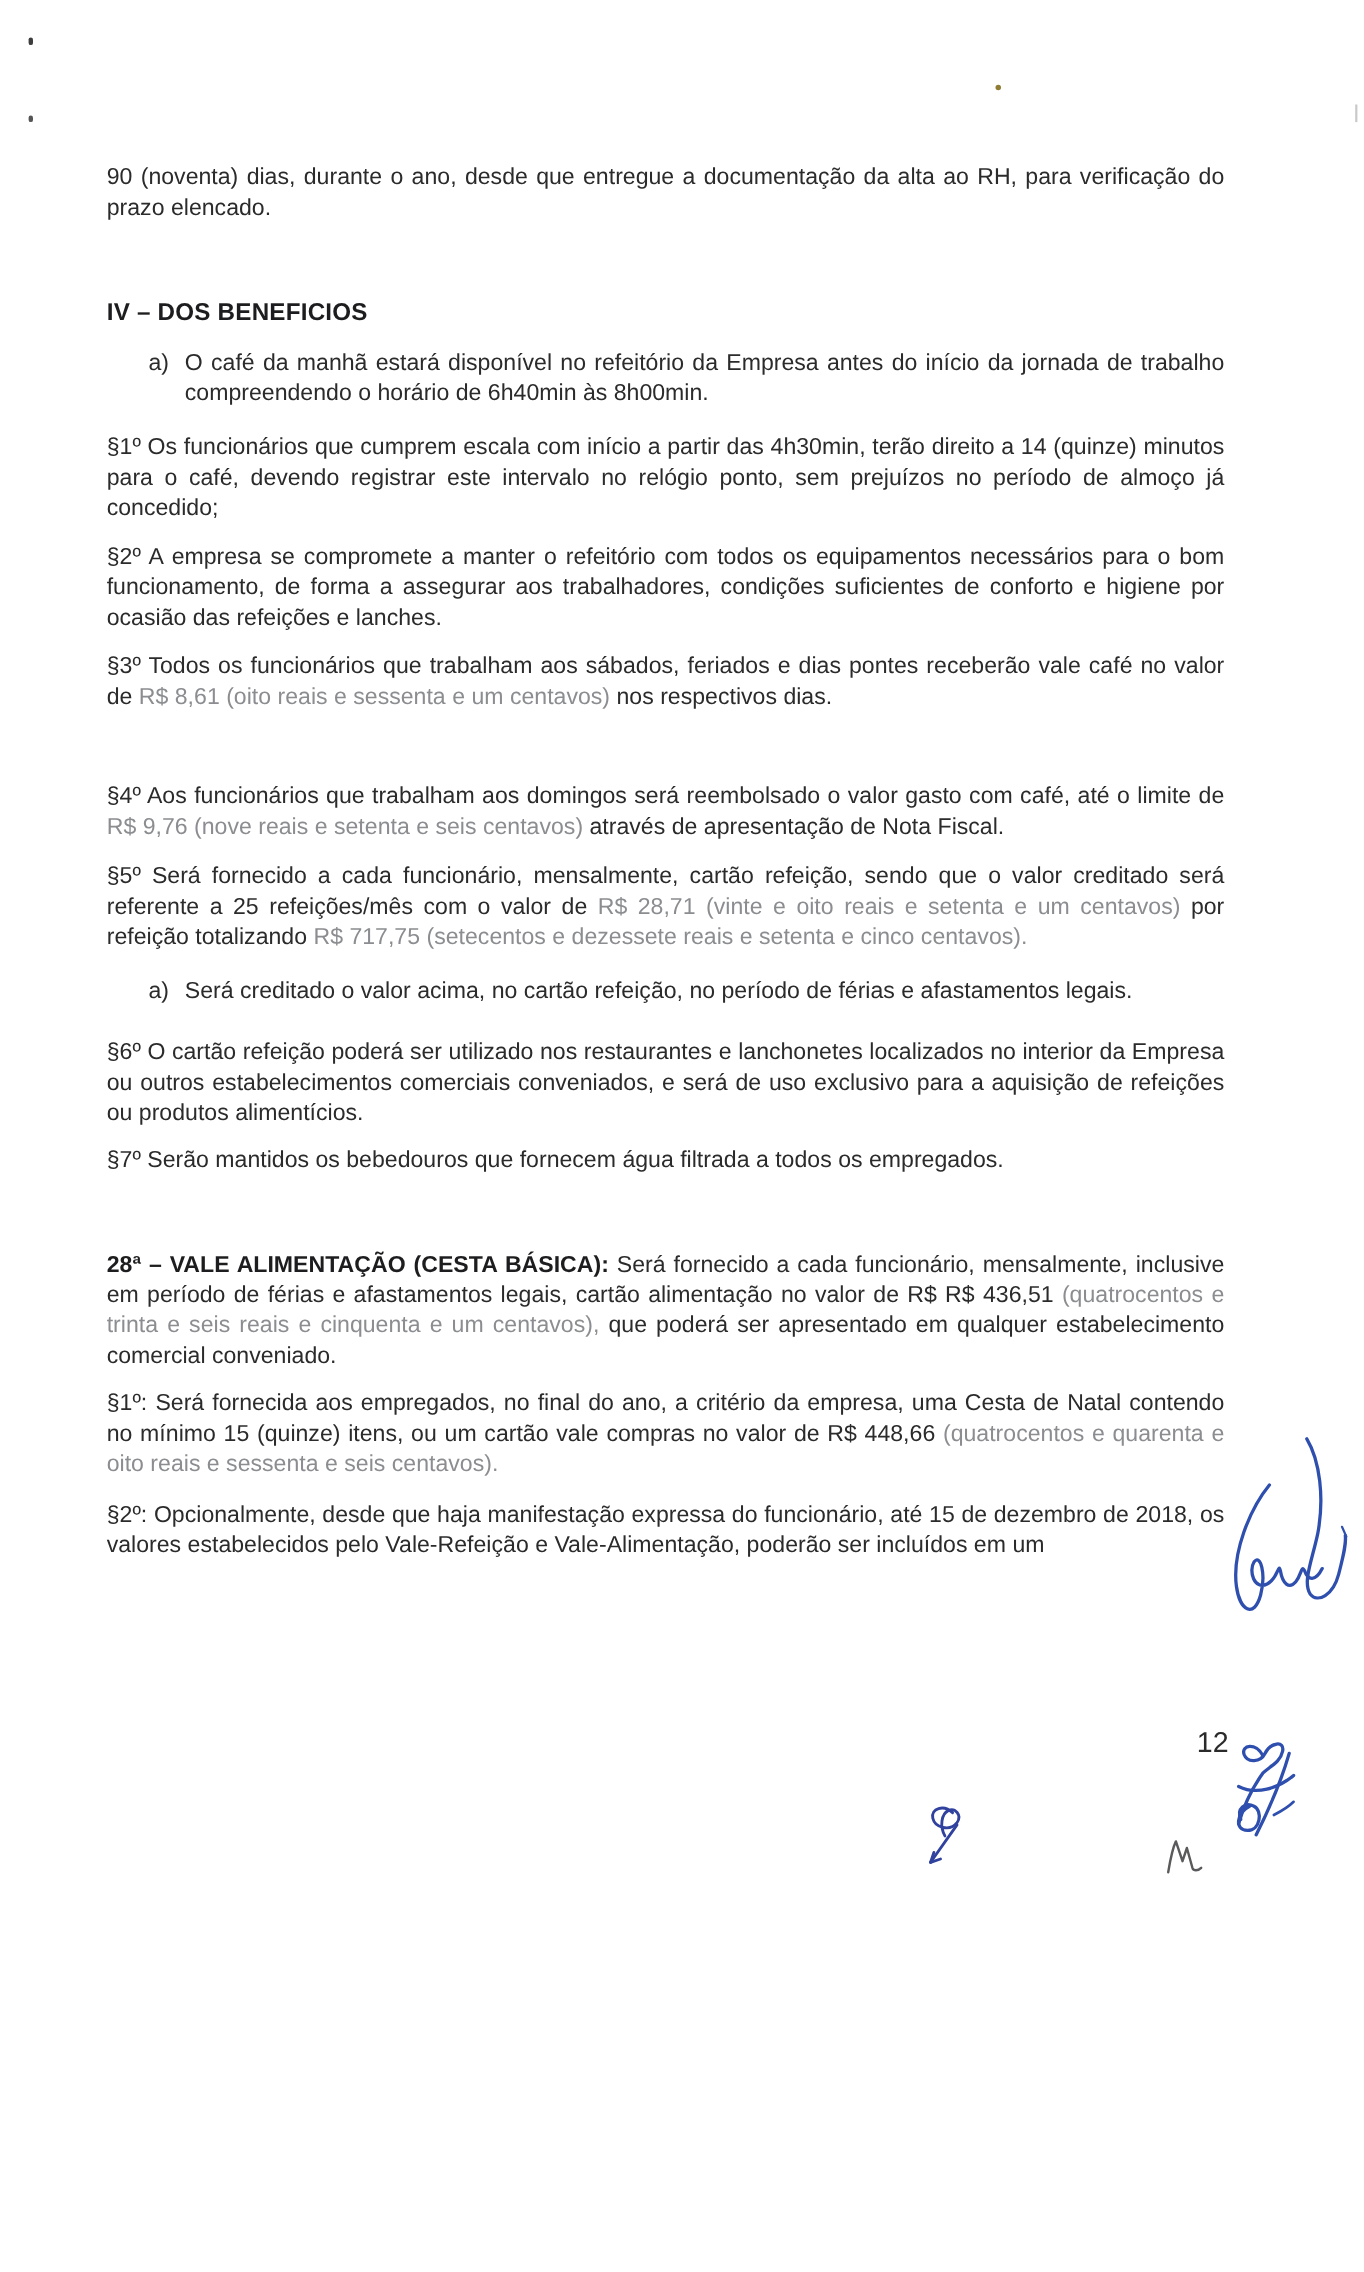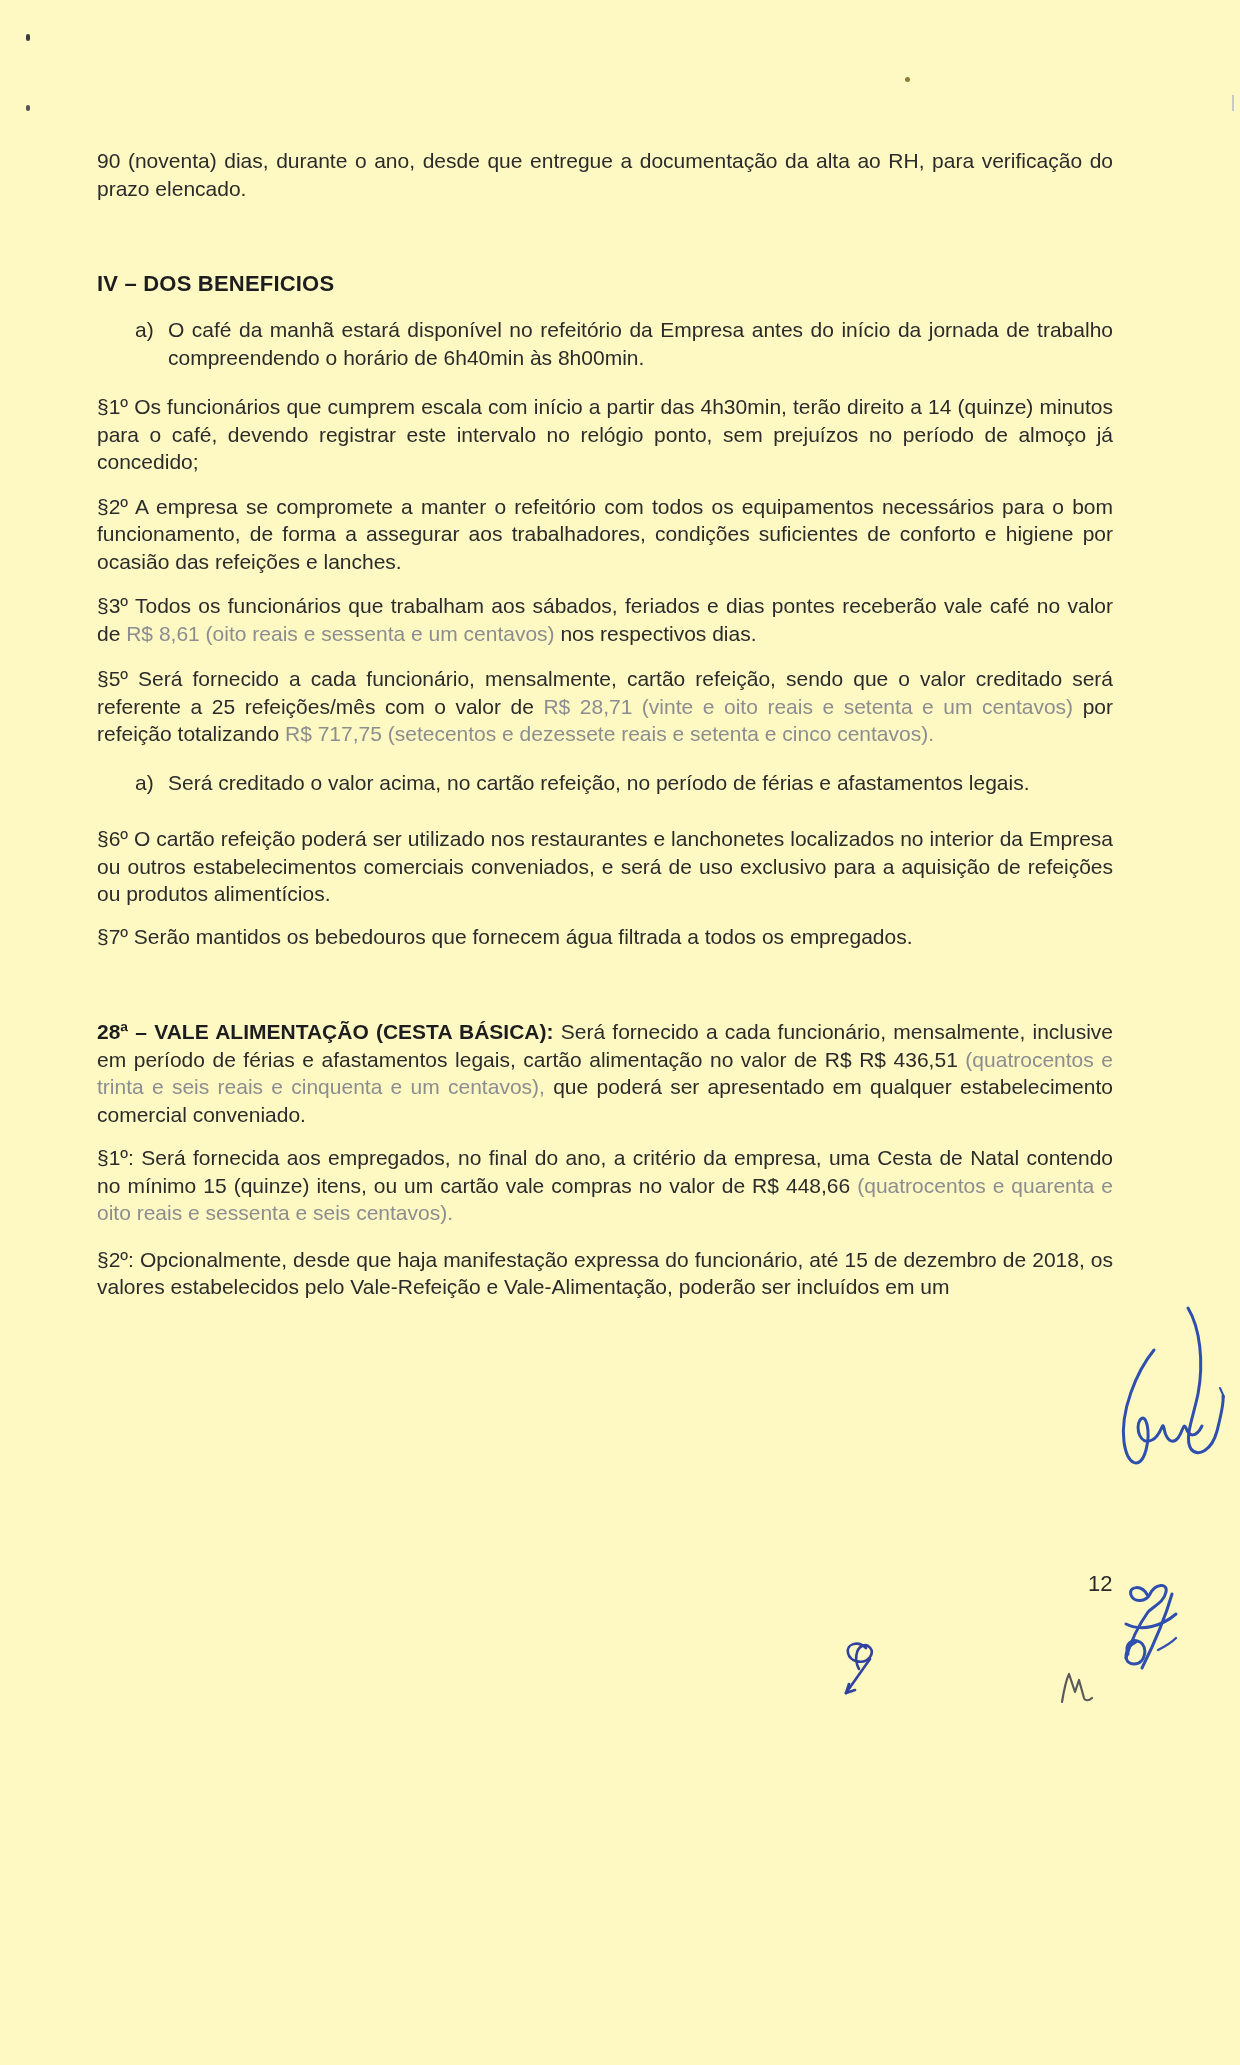--- a/index.html
+++ b/index.html
@@ -5,21 +5,21 @@
   html, body {
     margin: 0;
     padding: 0;
     background: #e9e9e9;
   }
   .page {
     position: relative;
     width: 1240px;
     height: 2065px;
     margin: 0 auto;
-    background: #fef9c3;
+    background: #ffffff;
     font-family: "Liberation Sans", sans-serif;
     color: #2b2b2b;
     overflow: hidden;
   }
   .content {
     position: absolute;
     left: 97px;
     top: 147px;
     width: 1016px;
   }
@@ -56,21 +56,21 @@
   }
   .list-marker {
     position: absolute;
     left: 38px;
     top: 0;
   }
   .page-number {
     position: absolute;
     left: 1088px;
     top: 1572px;
-    font-size: 22px;
+    font-size: 26px;
     line-height: 24px;
     color: #2b2b2b;
   }
   .sig {
     position: absolute;
   }
   .sig svg {
     display: block;
     width: 100%;
     height: 100%;
@@ -108,20 +108,21 @@
       <span class="list-marker">a)</span>
       <span>O café da manhã estará disponível no refeitório da Empresa antes do início da jornada de trabalho compreendendo o horário de 6h40min às 8h00min.</span>
     </div>
 
     <p class="para mt-p1">§1º Os funcionários que cumprem escala com início a partir das 4h30min, terão direito a 14 (quinze) minutos para o café, devendo registrar este intervalo no relógio ponto, sem prejuízos no período de almoço já concedido;</p>
 
     <p class="para mt-std">§2º A empresa se compromete a manter o refeitório com todos os equipamentos necessários para o bom funcionamento, de forma a assegurar aos trabalhadores, condições suficientes de conforto e higiene por ocasião das refeições e lanches.</p>
 
     <p class="para mt-std"><span>§3º Todos os funcionários que trabalham aos sábados, feriados e dias pontes receberão vale café no valor de </span><span class="gray">R$ 8,61 (oito reais e sessenta e um centavos)</span><span> nos respectivos dias.</span></p>
 
+    <p class="para mt-big"><span>§4º Aos funcionários que trabalham aos domingos será reembolsado o valor gasto com café, até o limite de </span><span class="gray">R$ 9,76 (nove reais e setenta e seis centavos)</span><span> através de apresentação de Nota Fiscal.</span></p>
 
     <p class="para mt-p5"><span>§5º Será fornecido a cada funcionário, mensalmente, cartão refeição, sendo que o valor creditado será referente a 25 refeições/mês com o valor de </span><span class="gray">R$ 28,71 (vinte e oito reais e setenta e um centavos)</span><span> por refeição totalizando </span><span class="gray">R$ 717,75 (setecentos e dezessete reais e setenta e cinco centavos).</span></p>
 
     <div class="list-item mt-item2">
       <span class="list-marker">a)</span>
       <span>Será creditado o valor acima, no cartão refeição, no período de férias e afastamentos legais.</span>
     </div>
 
     <p class="para mt-p6">§6º O cartão refeição poderá ser utilizado nos restaurantes e lanchonetes localizados no interior da Empresa ou outros estabelecimentos comerciais conveniados, e será de uso exclusivo para a aquisição de refeições ou produtos alimentícios.</p>
 

